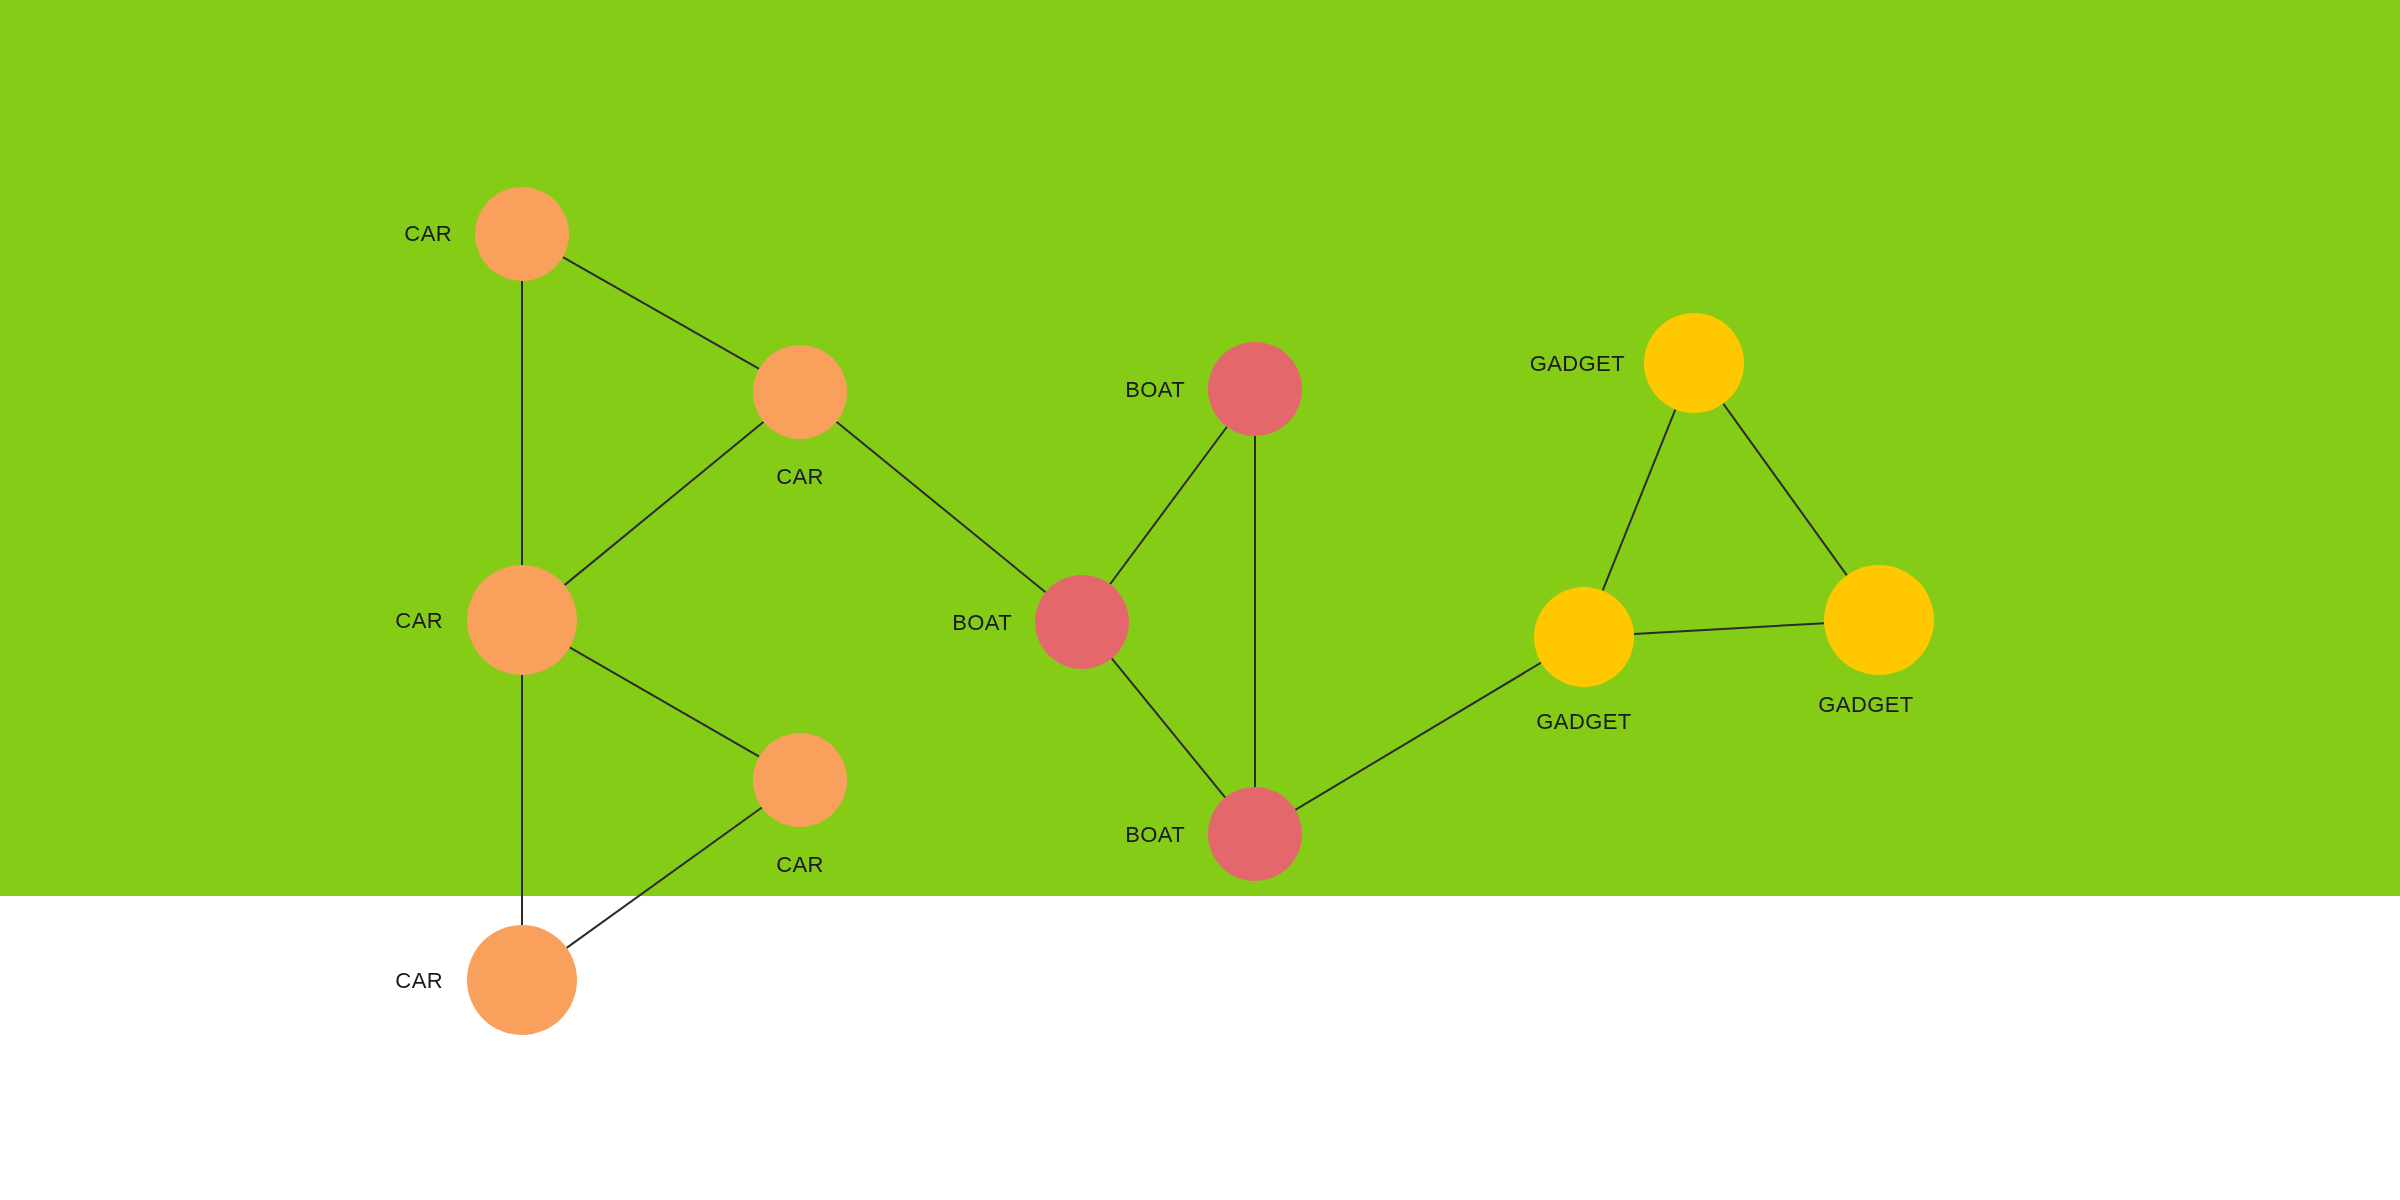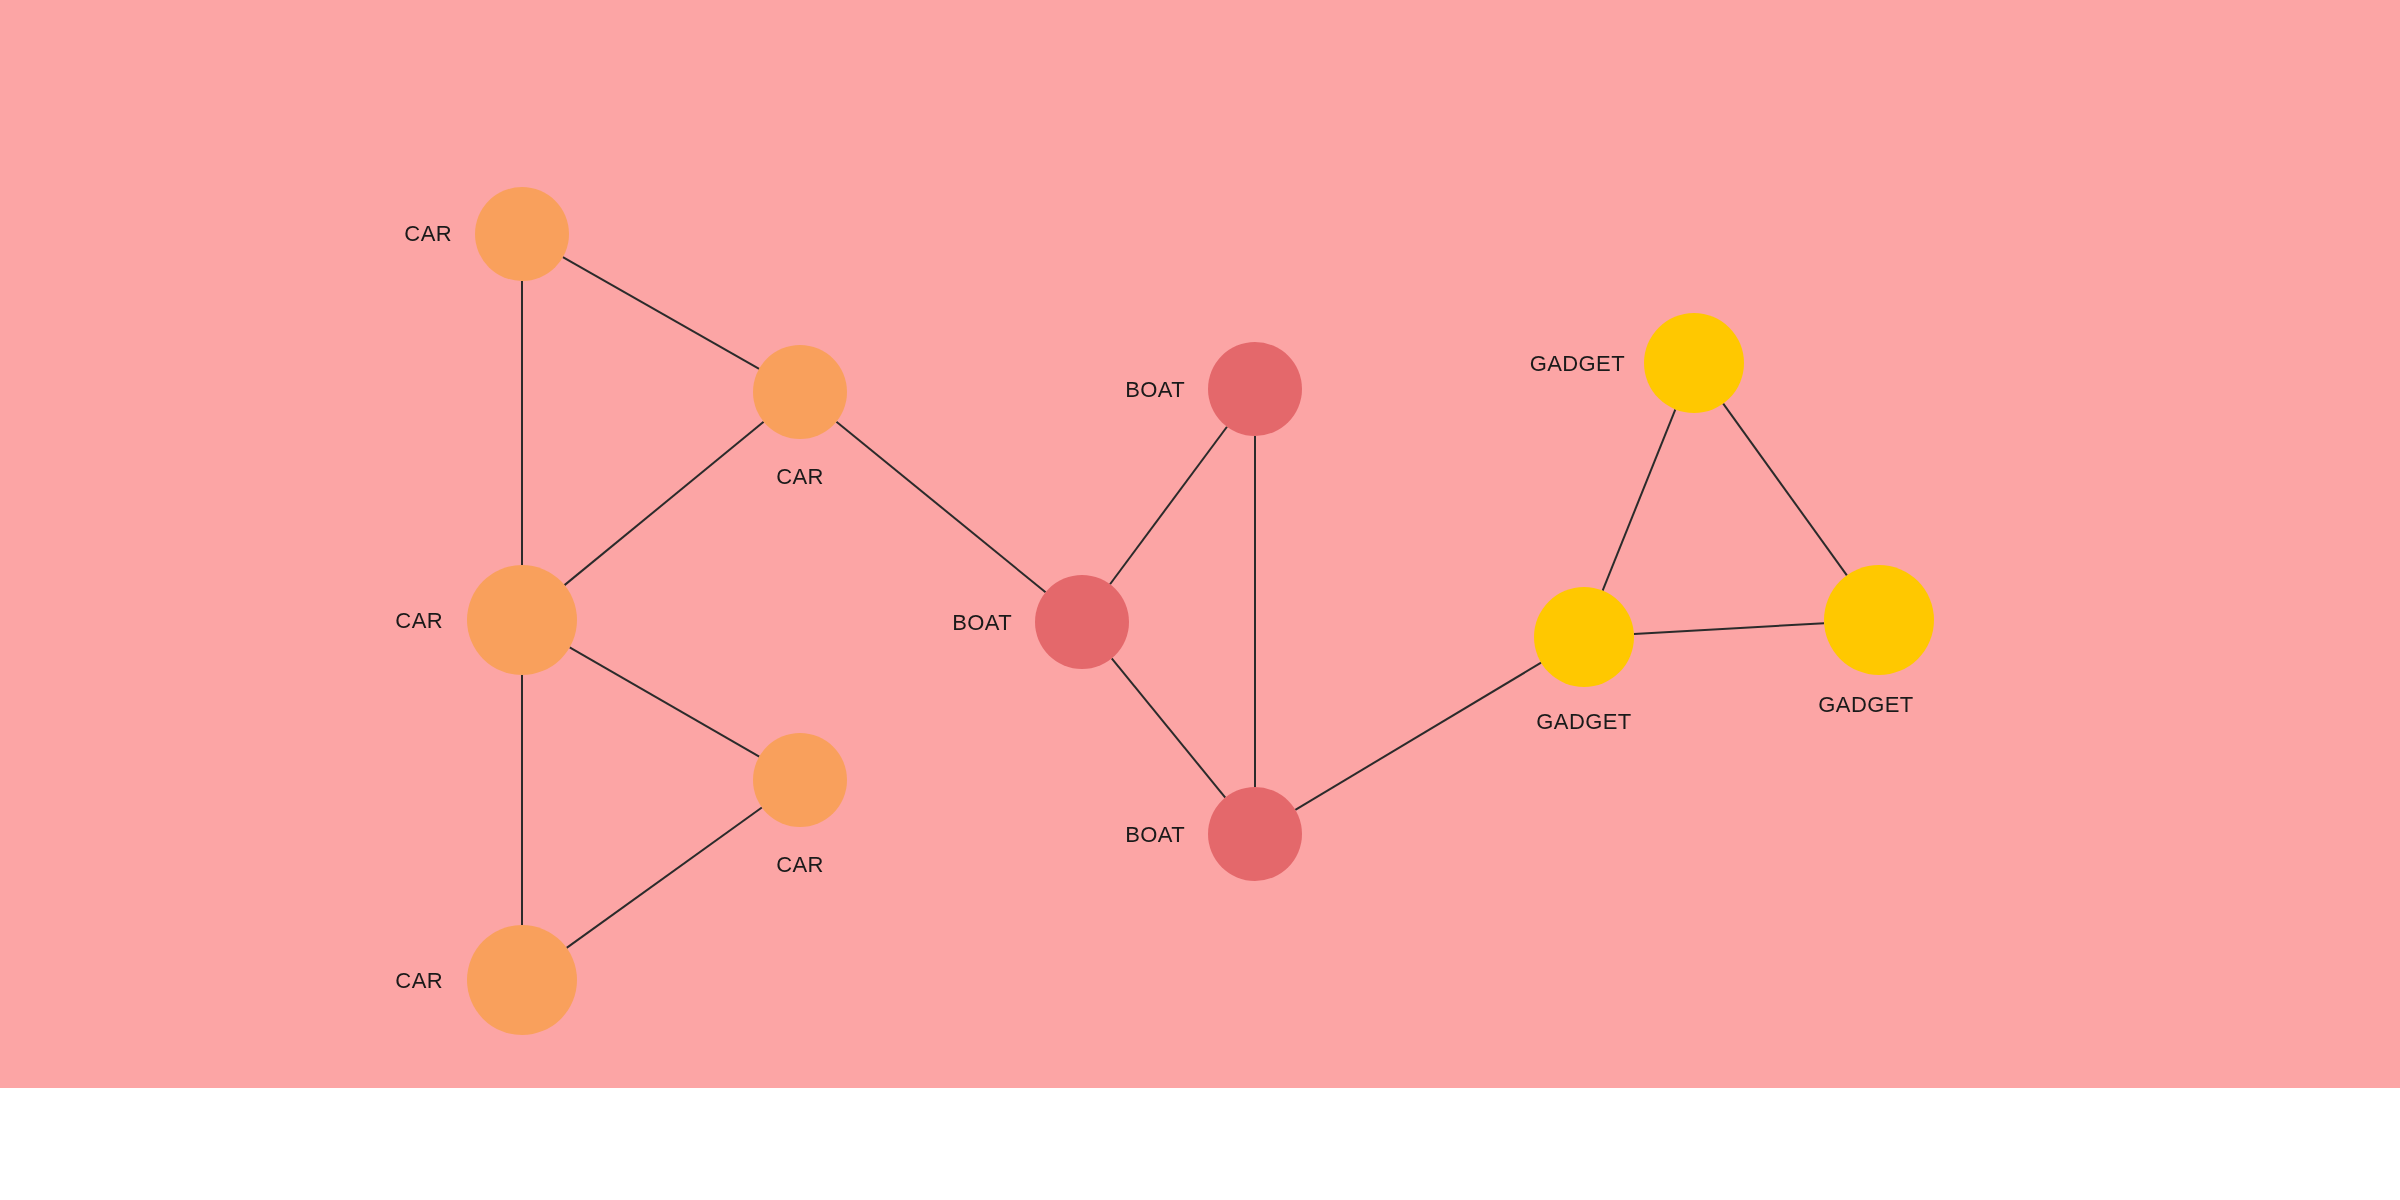--- a/index.html
+++ b/index.html
@@ -10,22 +10,22 @@
   }
   body {
     width: 2400px;
     height: 1200px;
     overflow: hidden;
     font-family: "Liberation Sans", sans-serif;
   }
   #graph-canvas {
     position: relative;
     width: 2400px;
-    height: 1088px;
-    background: #fca5a5;
+    height: 896px;
+    background: #84cc16;
   }
   #graph-svg {
     position: absolute;
     top: 0;
     left: 0;
     width: 2400px;
     height: 1200px;
     display: block;
   }
   .node-circle {

